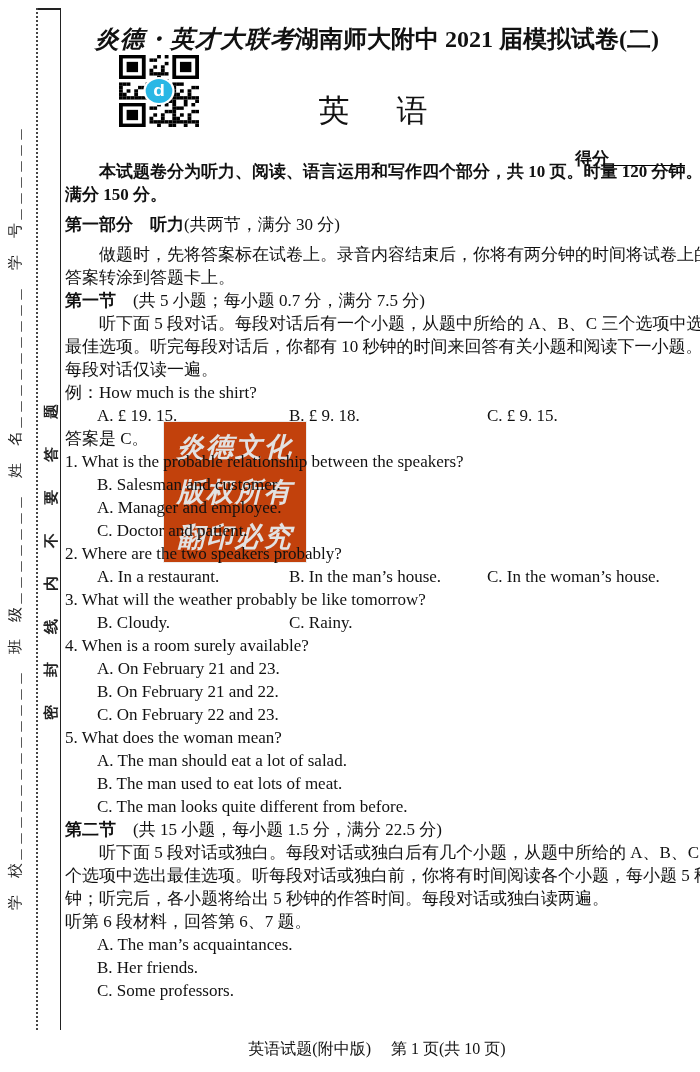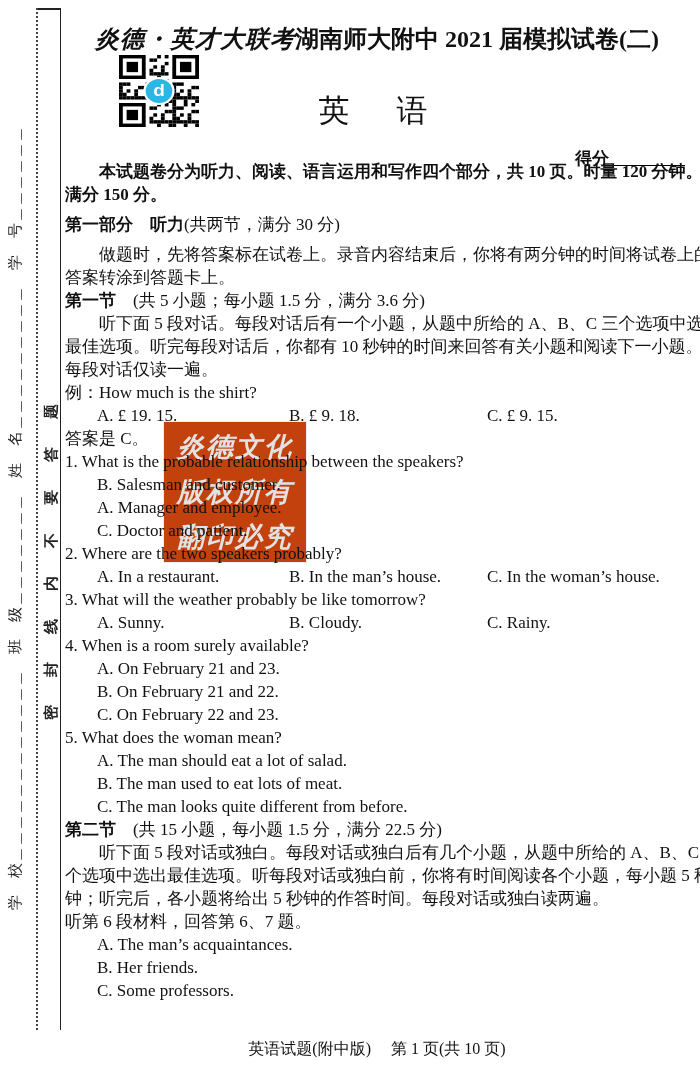--- a/index.html
+++ b/index.html
@@ -211,35 +211,35 @@
   <div>版权所有</div>
   <div>翻印必究</div>
 </div>
 
 <div id="exam-body">
     <div class="line b indent">本试题卷分为听力、阅读、语言运用和写作四个部分，共 10 页。时量 120 分钟。</div>
     <div class="line b">满分 150 分。</div>
     <div class="line mt"><span class="b">第一部分　听力</span><span>(共两节，满分 30 分)</span></div>
     <div class="line indent mt">做题时，先将答案标在试卷上。录音内容结束后，你将有两分钟的时间将试卷上的</div>
     <div class="line ">答案转涂到答题卡上。</div>
-    <div class="line "><span class="b">第一节</span><span>　(共 5 小题；每小题 1.5 分，满分 3.6 分)</span></div>
+    <div class="line "><span class="b">第一节</span><span>　(共 5 小题；每小题 0.7 分，满分 7.5 分)</span></div>
     <div class="line indent">听下面 5 段对话。每段对话后有一个小题，从题中所给的 A、B、C 三个选项中选出</div>
     <div class="line ">最佳选项。听完每段对话后，你都有 10 秒钟的时间来回答有关小题和阅读下一小题。</div>
     <div class="line ">每段对话仅读一遍。</div>
     <div class="line ">例：How much is the shirt?</div>
     <div class="line  optrow"><span class="col">A. £ 19. 15.</span><span class="col">B. £ 9. 18.</span><span class="col">C. £ 9. 15.</span></div>
     <div class="line ">答案是 C。</div>
     <div class="line ">1. What is the probable relationship between the speakers?</div>
     <div class="line opt">B. Salesman and customer.</div>
     <div class="line opt">A. Manager and employee.</div>
     <div class="line opt">C. Doctor and patient.</div>
     <div class="line ">2. Where are the two speakers probably?</div>
     <div class="line  optrow"><span class="col">A. In a restaurant.</span><span class="col">B. In the man’s house.</span><span class="col">C. In the woman’s house.</span></div>
     <div class="line ">3. What will the weather probably be like tomorrow?</div>
-    <div class="line  optrow"><span class="col">A. Sunny.</span><span class="col">B. Cloudy.</span><span class="col">C. Rainy.</span></div>
+    <div class="line  optrow"><span class="col">B. Cloudy.</span><span class="col">C. Rainy.</span></div>
     <div class="line ">4. When is a room surely available?</div>
     <div class="line opt">A. On February 21 and 23.</div>
     <div class="line opt">B. On February 21 and 22.</div>
     <div class="line opt">C. On February 22 and 23.</div>
     <div class="line ">5. What does the woman mean?</div>
     <div class="line opt">A. The man should eat a lot of salad.</div>
     <div class="line opt">B. The man used to eat lots of meat.</div>
     <div class="line opt">C. The man looks quite different from before.</div>
     <div class="line "><span class="b">第二节</span><span>　(共 15 小题，每小题 1.5 分，满分 22.5 分)</span></div>
     <div class="line indent">听下面 5 段对话或独白。每段对话或独白后有几个小题，从题中所给的 A、B、C 三</div>

